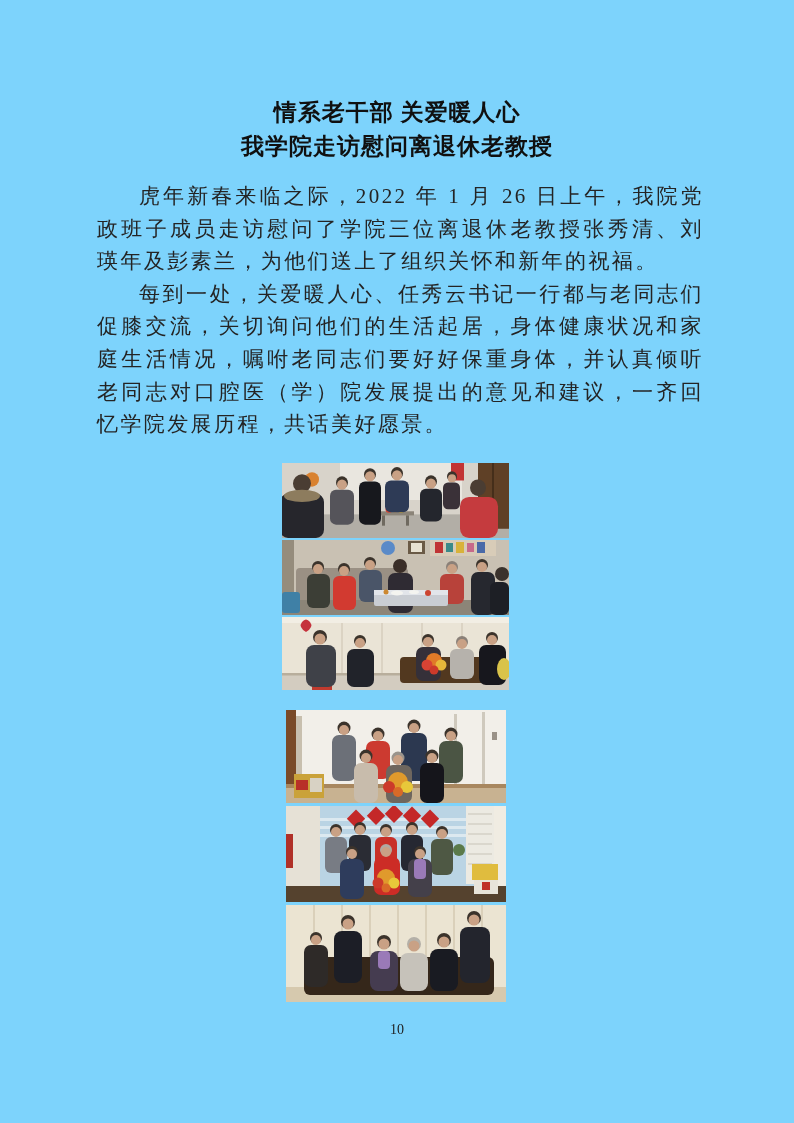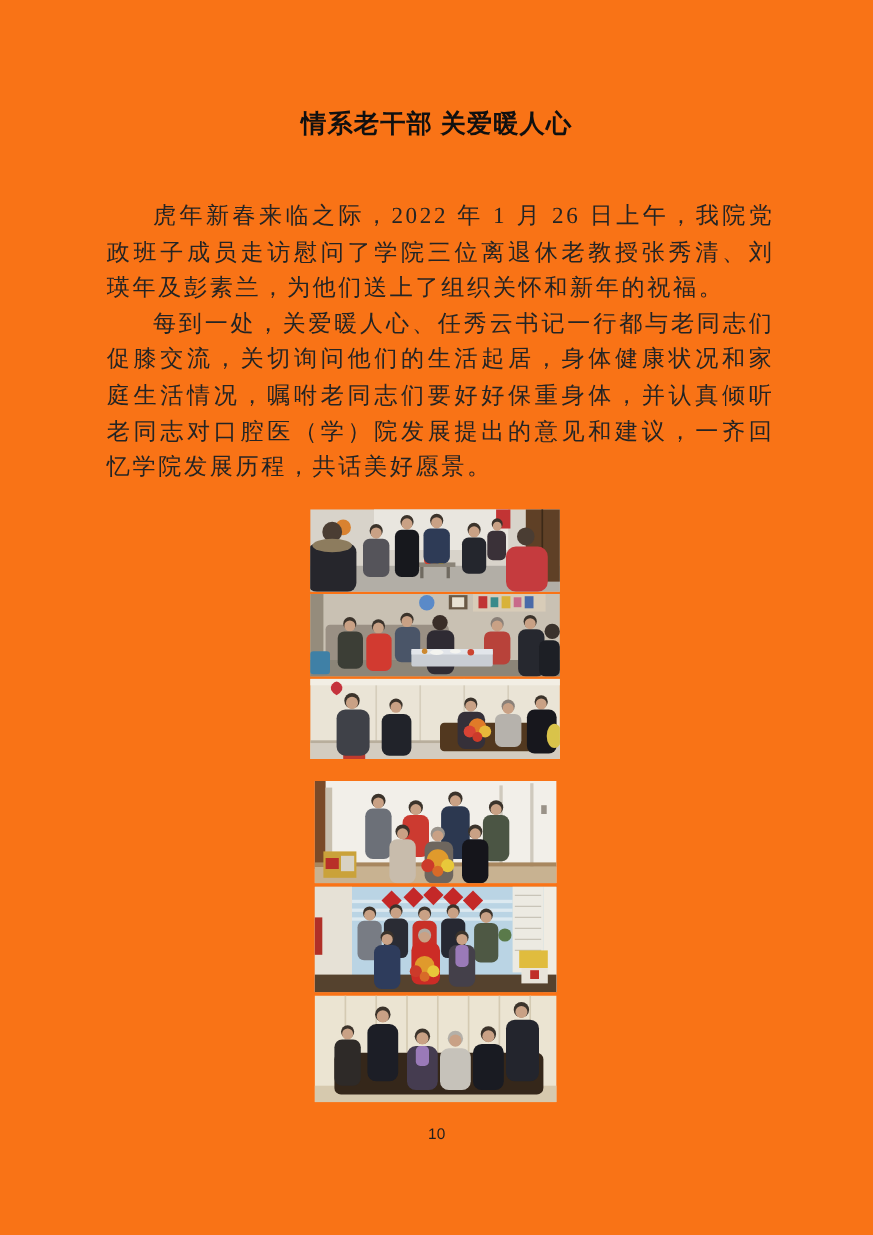--- a/index.html
+++ b/index.html
@@ -1,17 +1,17 @@
 <!DOCTYPE html>
 <html><head>
 <meta charset="utf-8">
 <style>
   html,body{margin:0;padding:0;background:#ffffff;}
   .page{
-    position:relative;width:794px;height:1123px;background:#f97316;overflow:hidden;
+    position:relative;width:794px;height:1123px;background:#7dd3fc;overflow:hidden;
     font-family:"Liberation Serif", serif;color:#1c1c1c;
   }
   .doc-title{
     position:absolute;top:96px;left:0;width:100%;text-align:center;
     font-weight:bold;font-size:23px;line-height:34px;color:#101010;
     letter-spacing:1px;
   }
   .body-text{
     position:absolute;top:180px;left:97px;width:607px;
     font-size:21px;line-height:32.6px;color:#242424;
@@ -19,30 +19,31 @@
   }
   .body-text p{margin:0;text-indent:2em;}
   .photo-group{position:absolute;display:flex;flex-direction:column;}
   #photo-group-1{top:463px;left:282px;width:227px;gap:2px;}
   #photo-group-2{top:710px;left:286px;width:220px;gap:3px;}
   .photo-group svg{display:block;width:100%;}
   svg.ph1{height:75px;} svg.ph2{height:75px;} svg.ph3{height:73px;}
   svg.ph4{height:93px;} svg.ph5{height:96px;} svg.ph6{height:97px;}
   .page-number{
     position:absolute;top:1022px;left:0;width:100%;text-align:center;
-    font-size:14px;color:#1e1e1e;font-family:Liberation Sans, sans-serif;
+    font-size:14px;color:#1e1e1e;font-family:Liberation Serif, serif;
   }
 </style>
 </head>
 <body>
 
 <div class="page">
 
   <div class="doc-title">
     <div>情系老干部 关爱暖人心</div>
+    <div>我学院走访慰问离退休老教授</div>
   </div>
 
   <div class="body-text">
     <p>虎年新春来临之际，2022 年 1 月 26 日上午，我院党政班子成员走访慰问了学院三位离退休老教授张秀清、刘瑛年及彭素兰，为他们送上了组织关怀和新年的祝福。</p>
     <p>每到一处，关爱暖人心、任秀云书记一行都与老同志们促膝交流，关切询问他们的生活起居，身体健康状况和家庭生活情况，嘱咐老同志们要好好保重身体，并认真倾听老同志对口腔医（学）院发展提出的意见和建议，一齐回忆学院发展历程，共话美好愿景。</p>
   </div>
 
   <div class="photo-group" id="photo-group-1">
 
     <svg class="ph1" viewBox="0 0 227 73" preserveAspectRatio="none" role="img" aria-label="visit-living-room-circle-photo">

